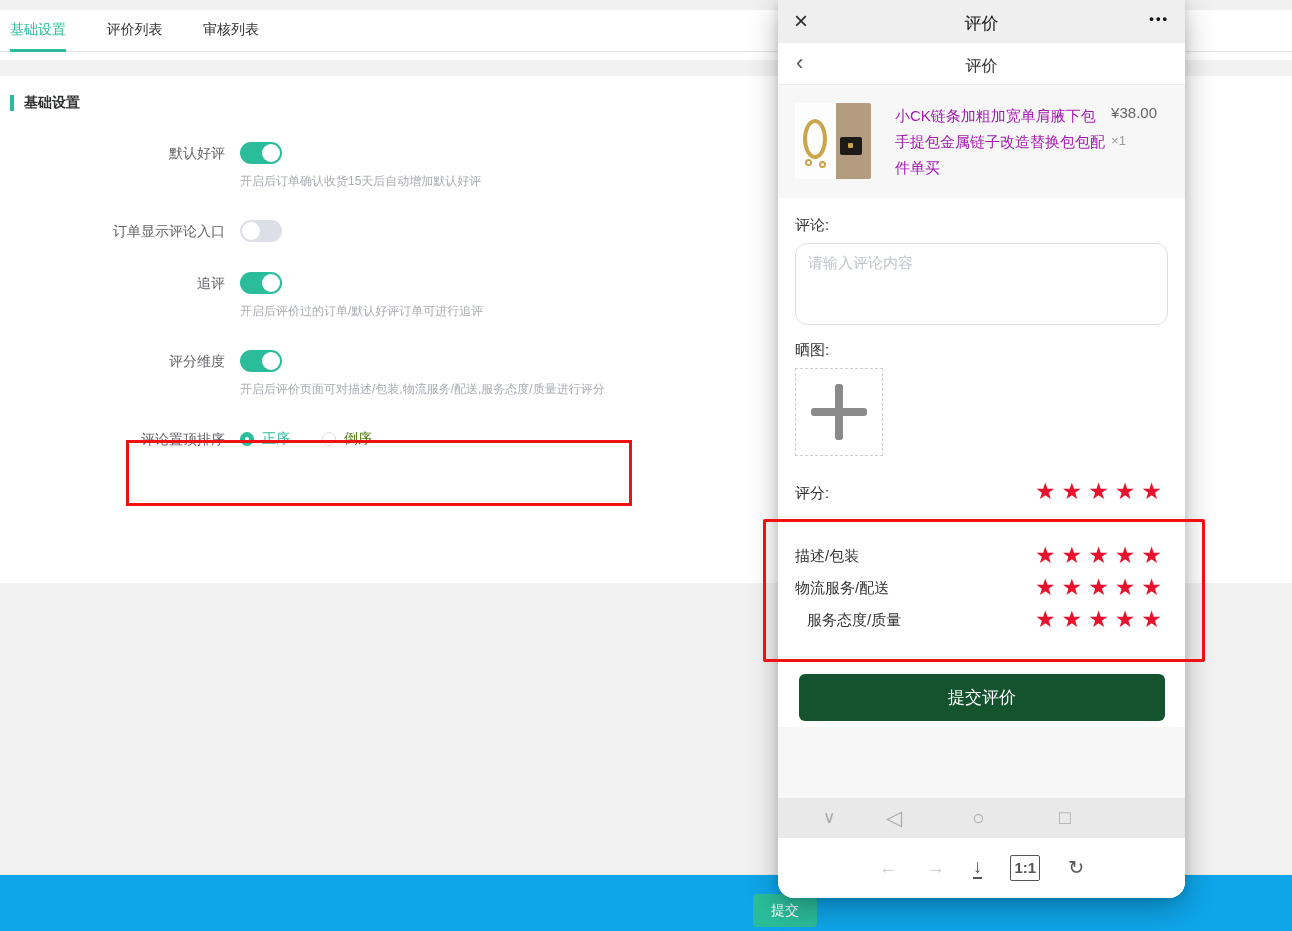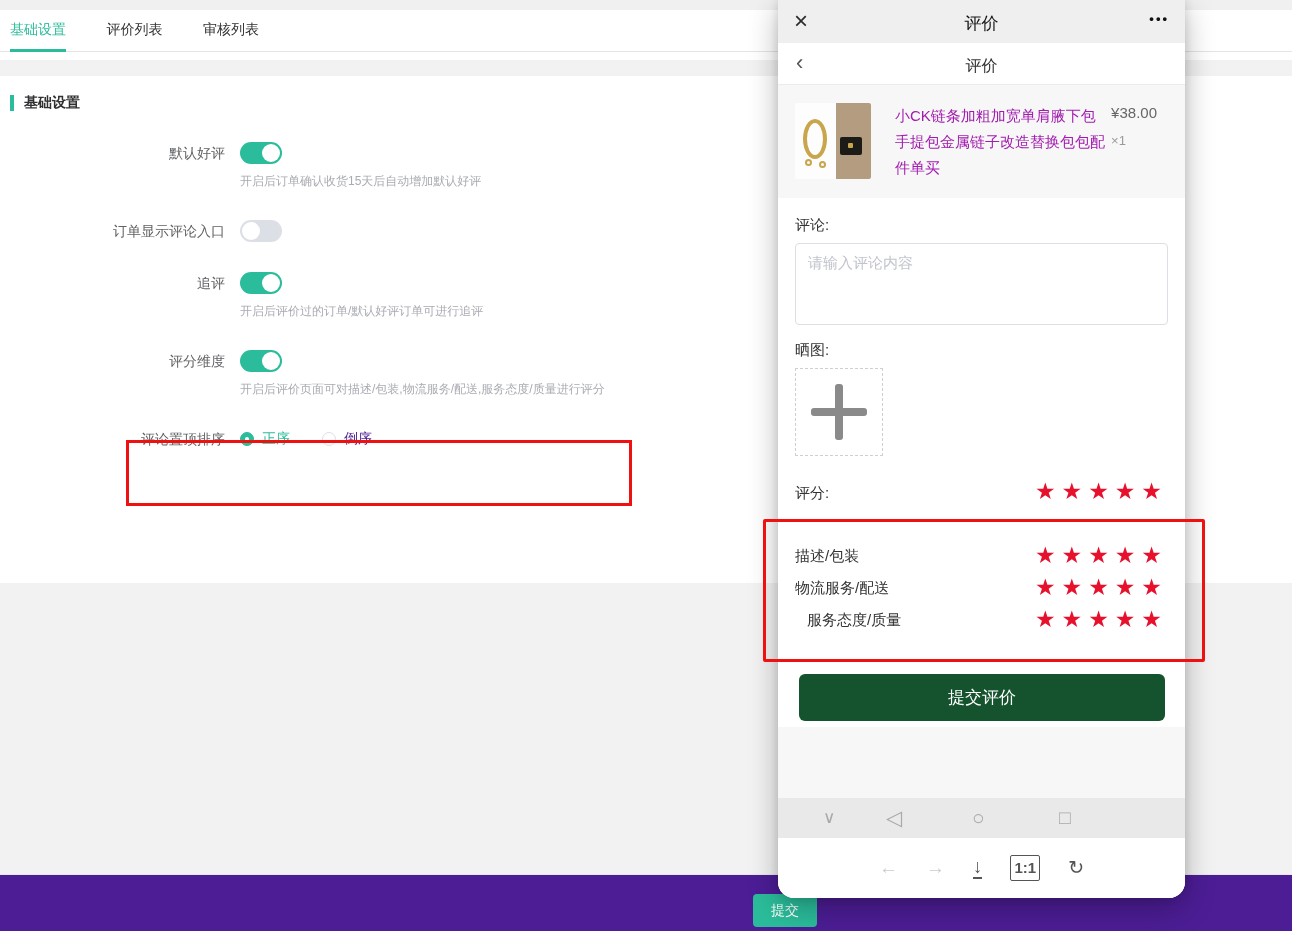--- a/index.html
+++ b/index.html
@@ -9,21 +9,21 @@
   .screen { position:relative; width:1292px; height:931px; }
 
   
   .top-strip { position:absolute; left:0; top:0; width:100%; height:10px; background:#f0f0f0; }
   .tabbar { position:absolute; left:0; top:10px; width:100%; height:42px; background:#fff; border-bottom:1px solid #e4e4e4; padding-left:10px; }
   .tab { display:inline-block; margin-right:36px; font-size:14px; color:#303133; line-height:39px; cursor:pointer; border-bottom:3px solid transparent; }
   .tab.active { color:#2bbd9b; border-bottom-color:#2bbd9b; }
   .band { position:absolute; left:0; top:60px; width:100%; height:16px; background:#f2f2f2; }
   .card { position:absolute; left:0; top:76px; width:100%; height:507px; background:#fff; }
   .graybg { position:absolute; left:0; top:583px; width:100%; height:291px; background:#f2f2f2; }
-  .page-footer { position:absolute; left:0; top:874px; width:100%; height:57px; background:#4c1d95; border-top:1px solid #e8e8e8; }
+  .page-footer { position:absolute; left:0; top:874px; width:100%; height:57px; background:#0ea5e9; border-top:1px solid #e8e8e8; }
   .footer-submit { position:absolute; left:753px; top:19px; width:64px; height:33px; background:#2bbd9b; color:#fff; border:none; border-radius:4px; font-size:14px; font-family:inherit; cursor:pointer; }
 
   .sec-head { display:flex; align-items:center; padding:18px 0 0 10px; }
   .sec-bar { width:4px; height:16px; background:#2bbd9b; margin-right:10px; }
   .sec-title { font-size:14px; font-weight:bold; color:#303133; }
 
   .form { margin-top:30px; }
   .frow { display:flex; margin-bottom:30px; }
   .flabel { width:240px; padding-right:15px; text-align:right; font-size:14px; color:#606266; line-height:22px; flex:none; }
   .fctrl { flex:1; }
@@ -32,21 +32,21 @@
   .toggle { width:42px; height:22px; border-radius:11px; background:#dcdfe6; position:relative; cursor:pointer; }
   .toggle::after { content:''; position:absolute; top:2px; left:2px; width:18px; height:18px; border-radius:50%; background:#fff; }
   .toggle.on { background:#2bbd9b; }
   .toggle.on::after { left:auto; right:2px; }
 
   .radio-group { display:flex; align-items:center; gap:32px; height:22px; }
   .radio-opt { display:flex; align-items:center; cursor:pointer; }
   .radio { width:14px; height:14px; border-radius:50%; border:1px solid #dcdfe6; background:#fff; position:relative; flex:none; }
   .radio.on { background:#2bbd9b; border-color:#2bbd9b; }
   .radio.on::after { content:''; position:absolute; left:4px; top:4px; width:4px; height:4px; border-radius:50%; background:#fff; }
-  .radio-label { margin-left:8px; font-size:14px; color:#4c1d95; }
+  .radio-label { margin-left:8px; font-size:14px; color:#4d7c0f; }
   .radio-opt.sel .radio-label { color:#2bbd9b; }
 
   
   .phone { position:absolute; left:778px; top:0; width:407px; height:898px; background:#fff; z-index:10;
            border-radius:0 0 16px 16px; box-shadow:0 10px 30px rgba(0,0,0,.28), 0 0 10px rgba(0,0,0,.12); overflow:hidden; }
   .p-header { position:absolute; left:0; top:0; width:100%; height:43px; background:#efefef; }
   .p-close { position:absolute; left:16px; top:7px; font-size:24px; color:#2c2c2c; line-height:28px; cursor:pointer; }
   .p-title { position:absolute; left:0; top:12px; width:100%; text-align:center; font-size:17px; color:#111; }
   .p-more { position:absolute; right:16px; top:11px; font-size:13px; font-weight:bold; letter-spacing:2px; color:#111; cursor:pointer; }
   .p-subheader { position:absolute; left:0; top:43px; width:100%; height:42px; background:#fff; border-bottom:1px solid #ececec; }
@@ -61,21 +61,21 @@
   .chain-end2 { position:absolute; left:24px; top:58px; width:7px; height:7px; border:2px solid #c9a54c; border-radius:50%; }
   .p-img .half-photo { width:46%; height:100%; background:#b39c80; position:relative; }
   .bag { position:absolute; left:4px; top:34px; width:22px; height:18px; background:#1d1b18; border-radius:2px; }
   .bag-clasp { position:absolute; left:12px; top:40px; width:5px; height:5px; background:#c9a54c; border-radius:1px; }
   .p-prod-title { position:absolute; left:117px; top:18px; width:212px; font-size:15px; line-height:26px; color:#a21caf; }
   .p-prod-price { position:absolute; right:28px; top:19px; text-align:left; }
   .p-price { font-size:15px; color:#666; }
   .p-qty { font-size:13px; color:#9a9a9a; margin-top:12px; }
 
   .p-label { position:absolute; left:17px; font-size:15px; color:#333; }
-  .p-textarea { position:absolute; left:17px; top:243px; width:373px; height:82px; border:1px solid #dcdfe6; border-radius:4px;
+  .p-textarea { position:absolute; left:17px; top:243px; width:373px; height:82px; border:1px solid #dcdfe6; border-radius:12px;
                 padding:10px 12px; font-size:15px; font-family:inherit; color:#333; resize:none; outline:none; }
   .p-textarea::placeholder { color:#c0c4cc; }
 
   .p-upload { position:absolute; left:17px; top:368px; width:88px; height:88px; border:1px dashed #cfcfcf; background:#fff; cursor:pointer; }
   .plus-icon { position:absolute; left:50%; top:50%; width:56px; height:56px; transform:translate(-50%,-50%); }
   .plus-icon::before { content:''; position:absolute; left:0; top:24px; width:56px; height:8px; background:#8a8a8a; border-radius:3px; }
   .plus-icon::after { content:''; position:absolute; left:24px; top:0; width:8px; height:56px; background:#8a8a8a; border-radius:3px; }
 
   .stars { position:absolute; right:17px; font-size:23px; letter-spacing:6px; color:#e8112d; line-height:26px; white-space:nowrap; cursor:pointer; }
 

